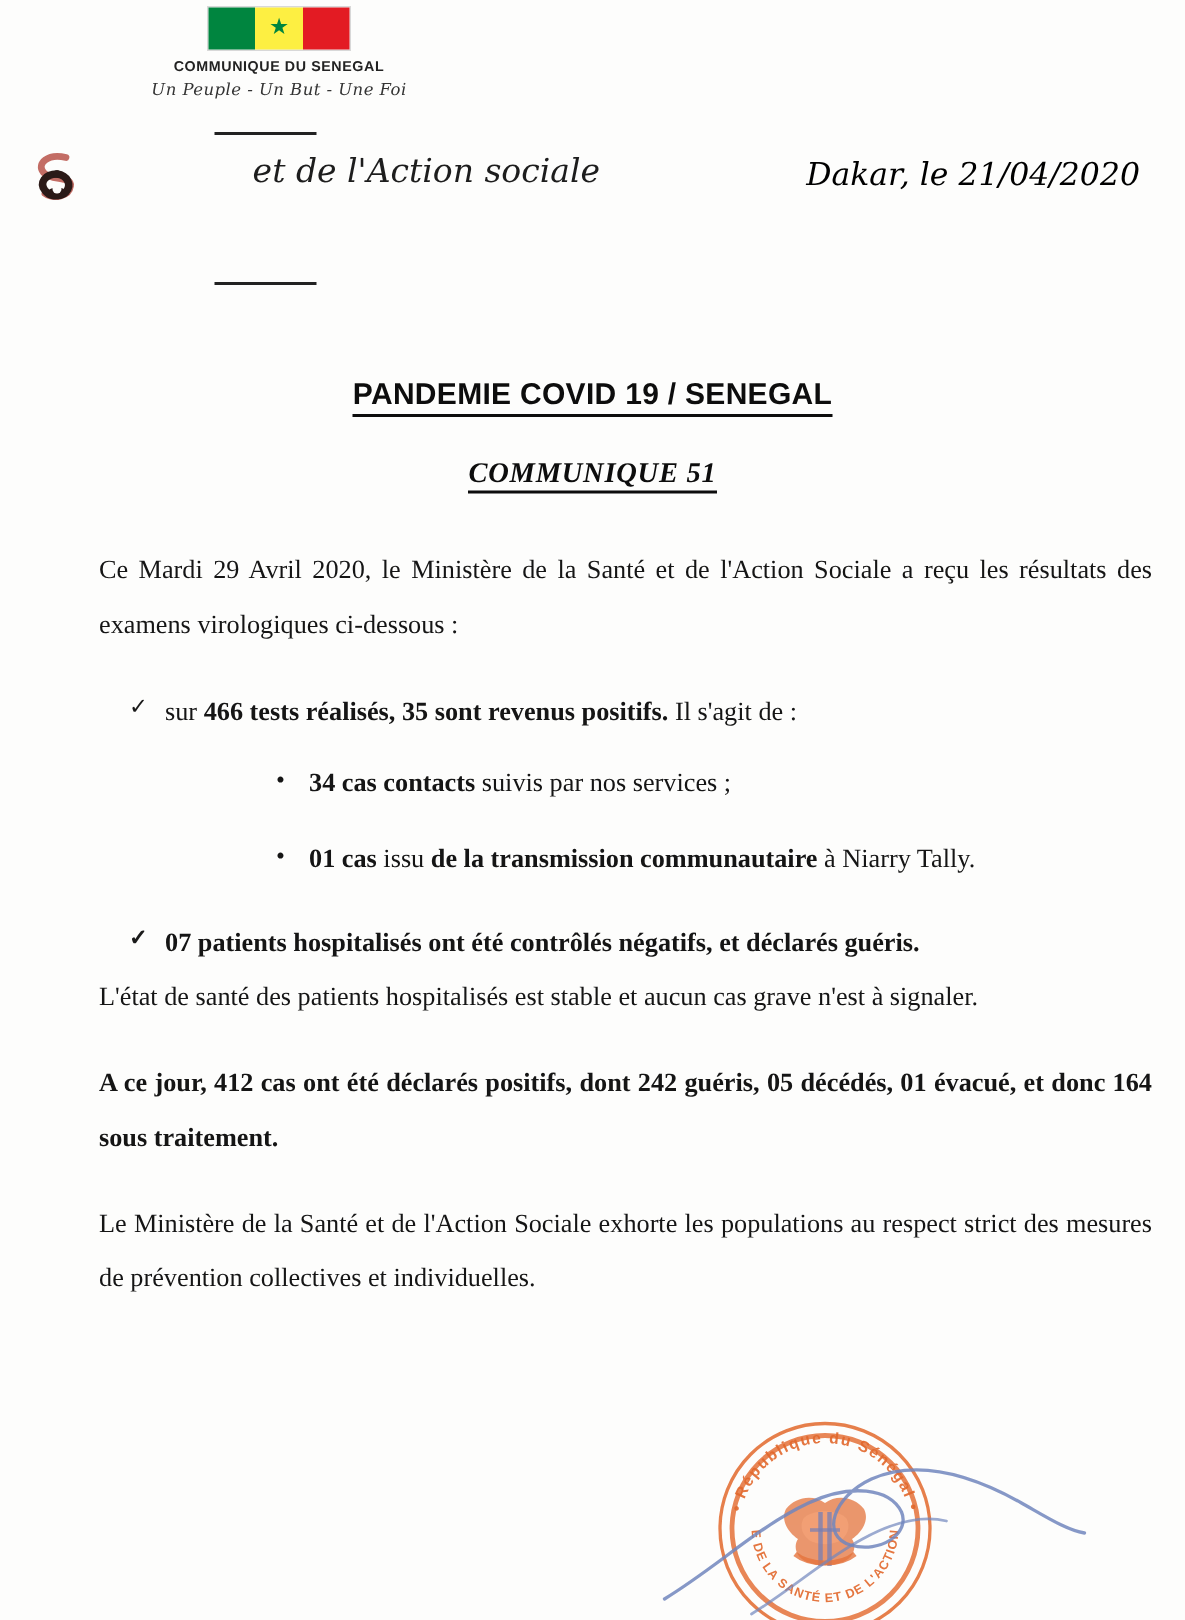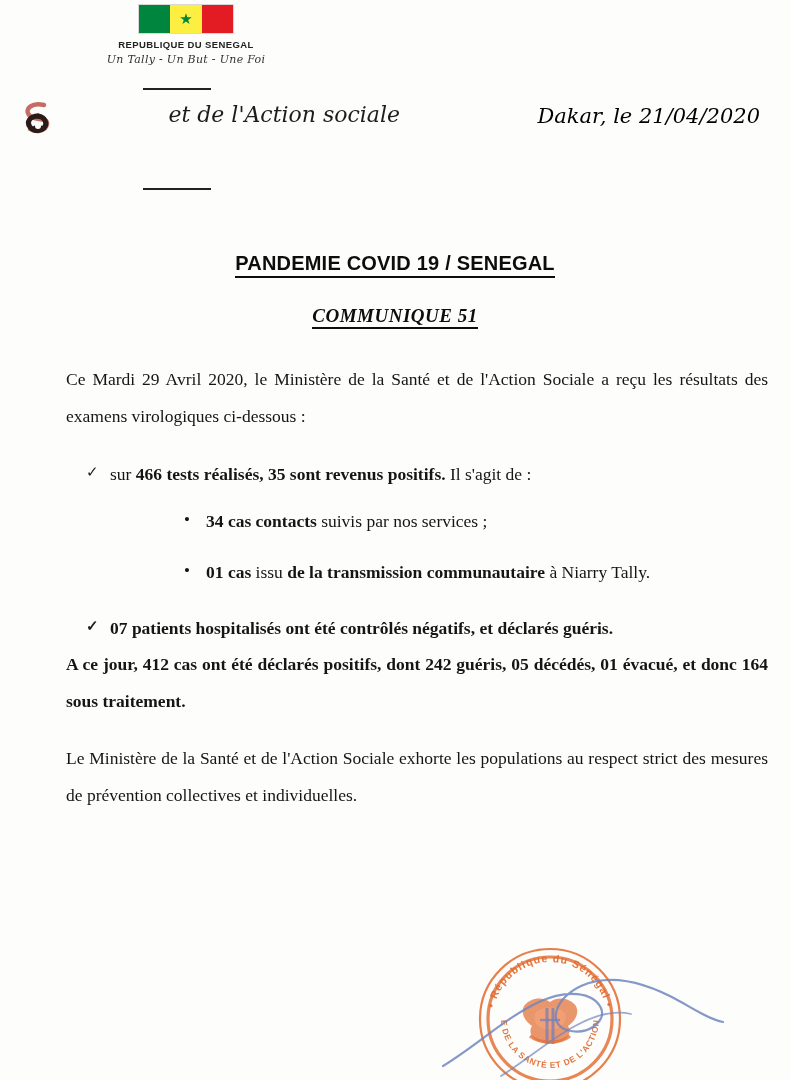--- a/index.html
+++ b/index.html
@@ -239,22 +239,22 @@
   <div class="header">
 
     <div class="coat-block">
       <div class="flag">
         <div class="flag-band flag-green"></div>
         <div class="flag-band flag-yellow">
           <span class="flag-star">★</span>
         </div>
         <div class="flag-band flag-red"></div>
       </div>
-      <div class="republique">REPUBLIQUE DU SENEGAL</div>
-      <div class="devise">Un Tally - Un But - Une Foi</div>
+      <div class="republique">COMMUNIQUE DU SENEGAL</div>
+      <div class="devise">Un Peuple - Un But - Une Foi</div>
     </div>
 
     <div class="rule-top"></div>
 
     <div class="ministry-logo">
       <svg width="52" height="40" viewBox="0 0 52 40">
         <path d="M30 5 C18 2 10 9 15 15 C20 21 34 17 33 24 C32 31 22 33 16 29" fill="none" stroke="#b8534a" stroke-width="4.5" stroke-linecap="round" opacity="0.85"></path>
         <path d="M24 16 C16 16 12 22 16 27 C19 31 25 32 27 28" fill="none" stroke="#2b1a18" stroke-width="5" stroke-linecap="round"></path>
         <path d="M24 16 C31 17 34 23 30 28 C27 31 22 31 21 28" fill="none" stroke="#2b1a18" stroke-width="5" stroke-linecap="round"></path>
         <circle cx="24" cy="26" r="3" fill="#fdfdfc"></circle>
@@ -297,20 +297,21 @@
           </li>
         </ul>
       </li>
 
       <li class="check-item all-bold">
         <span class="check-mark">✓</span>
         <span>07 patients hospitalisés ont été contrôlés négatifs, et déclarés guéris.</span>
       </li>
     </ul>
 
+    <p class="para">L'état de santé des patients hospitalisés est stable et aucun cas grave n'est à signaler.</p>
 
     <p class="para bold">A ce jour, 412 cas ont été déclarés positifs, dont 242 guéris, 05 décédés, 01 évacué, et donc 164 sous traitement.</p>
 
     <p class="para">Le Ministère de la Santé et de l'Action Sociale exhorte les populations au respect strict des mesures de prévention collectives et individuelles.</p>
   </div>
 
   <div class="stamp-area">
 
     <svg class="stamp" viewBox="0 0 150 150">
       <defs>

